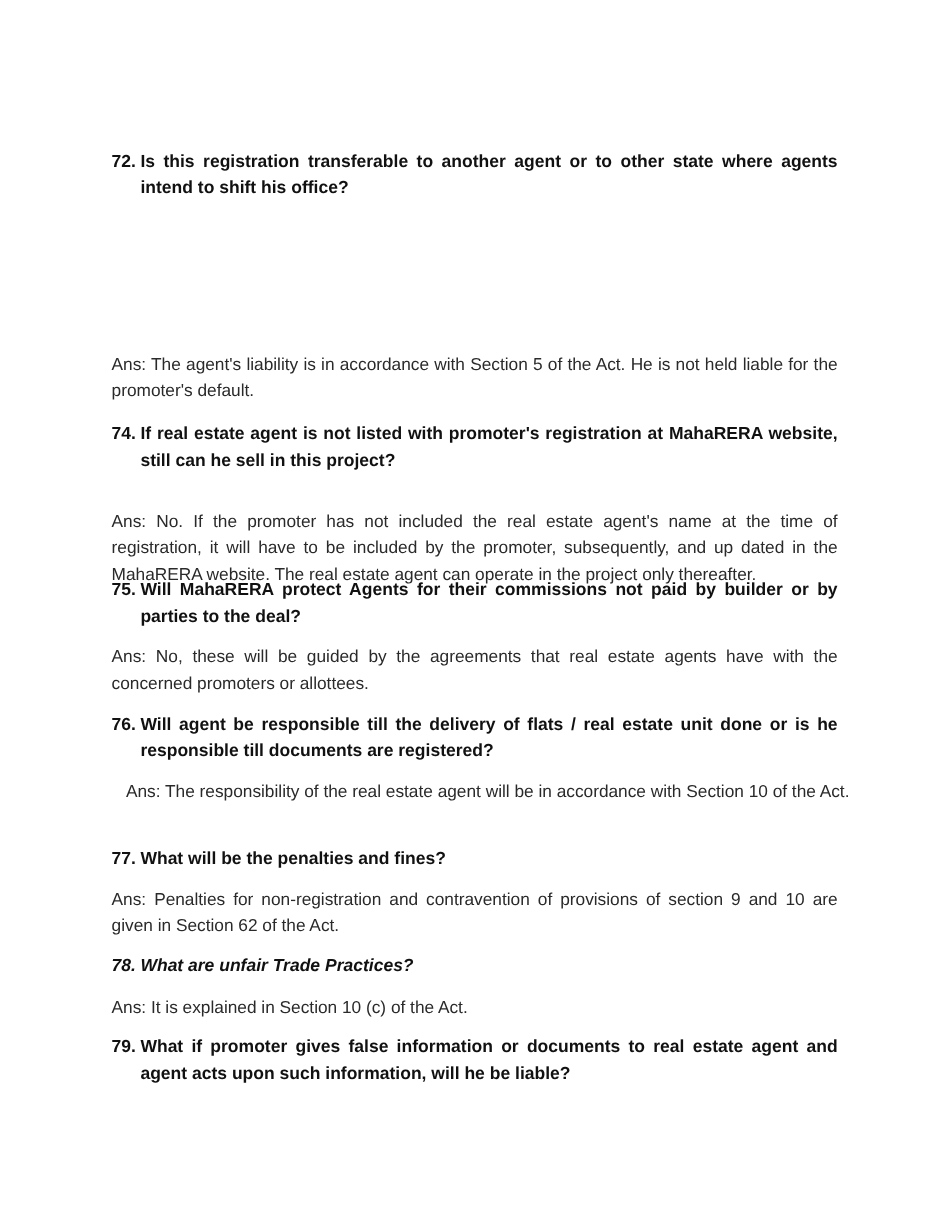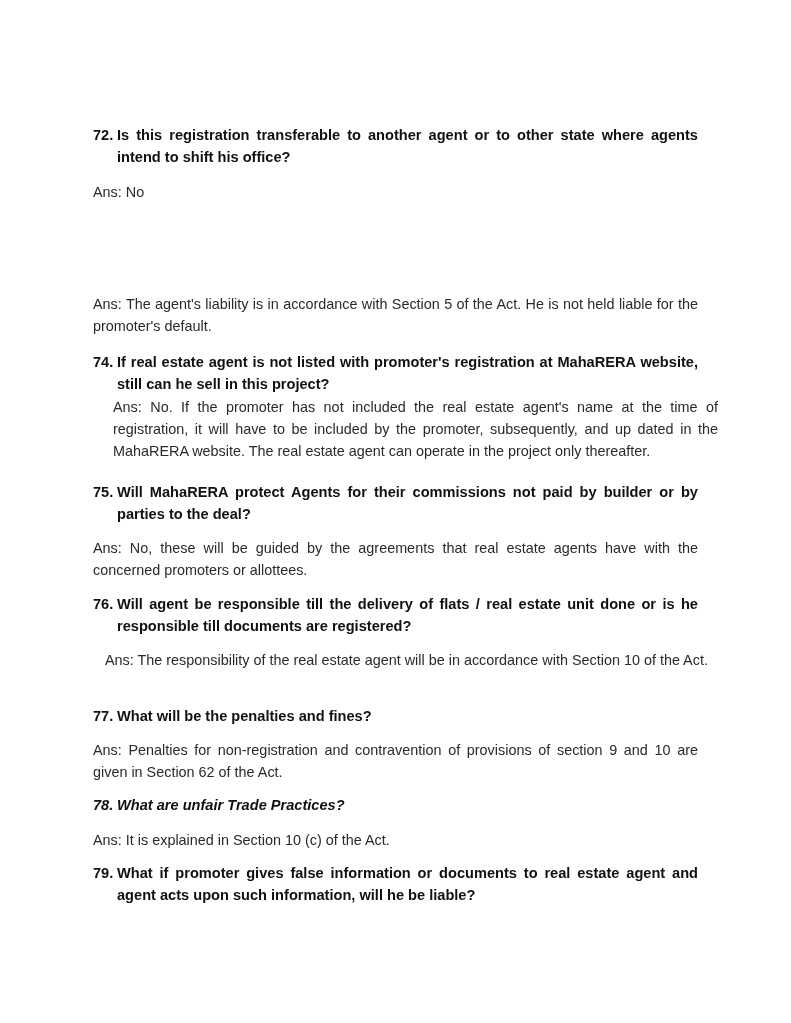--- a/index.html
+++ b/index.html
@@ -25,29 +25,28 @@
   </style>
 </head>
 <body>
 
 <div class="page">
 
   <div class="q" style="top:124px;">
     <span class="num">72.</span>
     <span class="text">Is this registration transferable to another agent or to other state where agents intend to shift his office?</span>
   </div>
-  <div class="a" style="top:181px;">Ans: No</div>
 
   <div class="a" style="top:293px;">Ans: The agent's liability is in accordance with Section 5 of the Act. He is not held liable for the promoter's default.</div>
 
   <div class="q" style="top:351px;">
     <span class="num">74.</span>
     <span class="text">If real estate agent is not listed with promoter's registration at MahaRERA website, still can he sell in this project?</span>
   </div>
-  <div class="a" style="top:396px;margin-left:20px;">Ans: No. If the promoter has not included the real estate agent's name at the time of registration, it will have to be included by the promoter, subsequently, and up dated in the MahaRERA website. The real estate agent can operate in the project only thereafter.</div>
+  <div class="a" style="top:424px;">Ans: No. If the promoter has not included the real estate agent's name at the time of registration, it will have to be included by the promoter, subsequently, and up dated in the MahaRERA website. The real estate agent can operate in the project only thereafter.</div>
 
   <div class="q" style="top:481px;">
     <span class="num">75.</span>
     <span class="text">Will MahaRERA protect Agents for their commissions  not paid by builder or by parties to the deal?</span>
   </div>
   <div class="a" style="top:537px;">Ans: No, these will be guided by the agreements that real estate agents have with the concerned promoters or allottees.</div>
 
   <div class="q" style="top:593px;">
     <span class="num">76.</span>
     <span class="text">Will agent be responsible till the delivery of flats / real estate unit done or is he responsible till documents are registered?</span>

